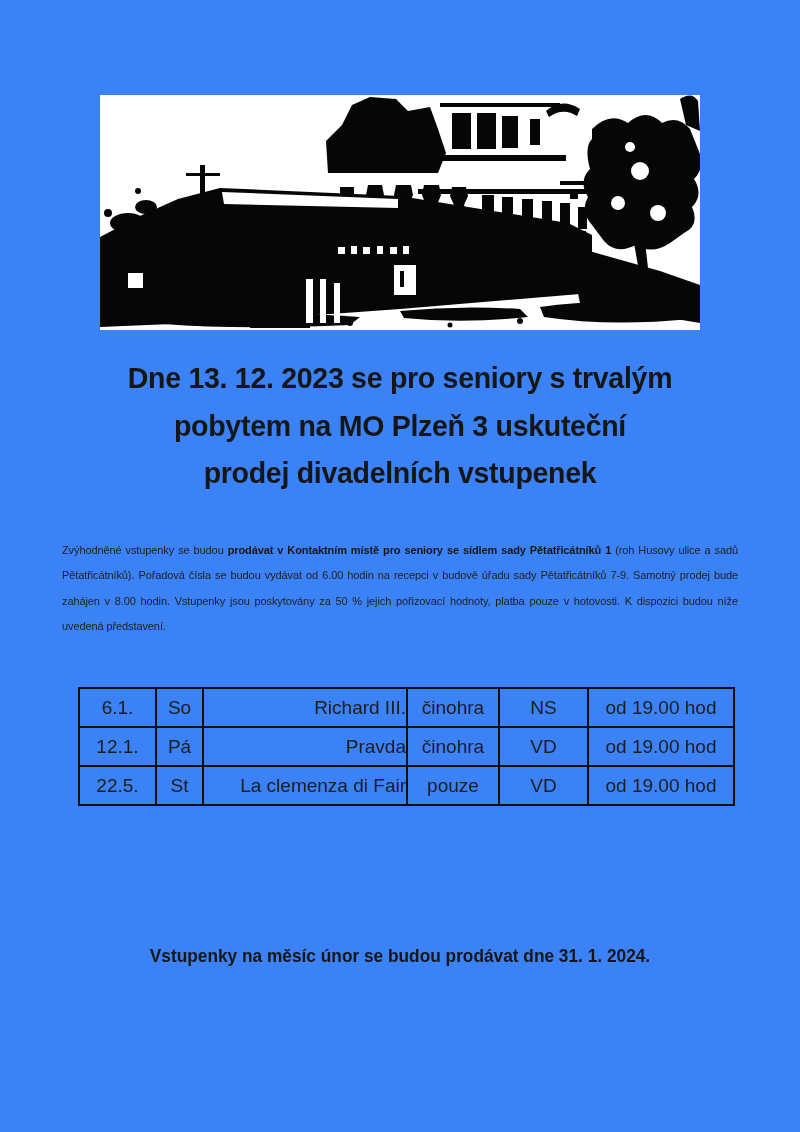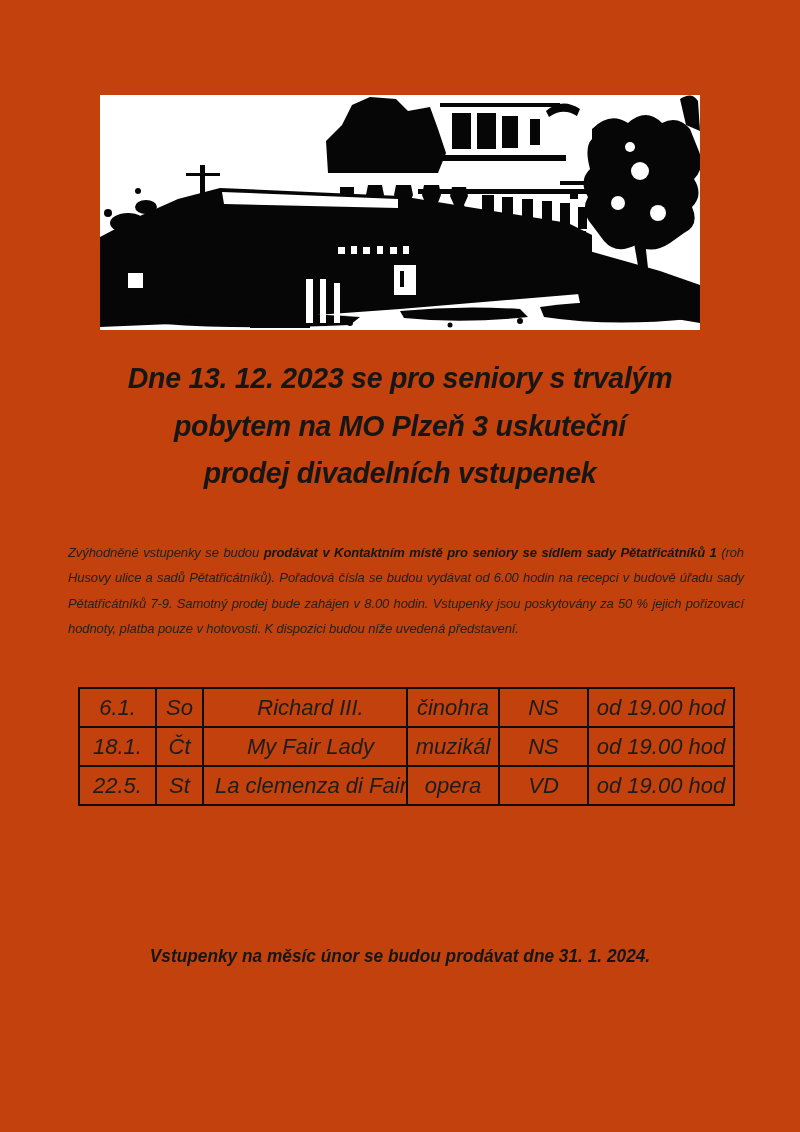--- a/index.html
+++ b/index.html
@@ -1,25 +1,24 @@
 <!DOCTYPE html>
 <html><head>
 <meta charset="utf-8">
 <style>
   html, body { margin: 0; padding: 0; }
   body { background: #ffffff; }
   .page {
     position: relative;
     width: 800px;
     height: 1132px;
-    background: #c2410c;
+    background: #3b82f6;
     overflow: hidden;
     font-family: "Liberation Sans", "DejaVu Sans", sans-serif;
     color: #1b1b1b;
-    font-style: italic;
   }
 
   
   .photo {
     position: absolute;
     top: 95px;
     left: 100px;
     width: 600px;
     height: 235px;
   }
@@ -37,55 +36,55 @@
     font-weight: 700;
     letter-spacing: -0.3px;
     transform: scaleX(0.95);
     color: #161616;
   }
 
   
   .intro {
     position: absolute;
     top: 527px;
-    left: 68px;
+    left: 62px;
     width: 676px;
-    font-size: 13px;
+    font-size: 11px;
     line-height: 25.3px;
     text-align: justify;
     letter-spacing: -0.1px;
     color: #222222;
   }
   .intro .b { font-weight: 700; color: #161616; }
 
   
   .schedule {
     position: absolute;
     top: 687px;
     left: 78px;
   }
   table.grid {
     border-collapse: collapse;
     table-layout: fixed;
     width: 655px;
-    font-size: 22px;
+    font-size: 19px;
     color: #1d1d1d;
     border-radius: 31px;
   }
   table.grid td {
     border: 2px solid #0e0e0e;
     height: 37px;
     text-align: center;
     vertical-align: middle;
     padding: 0;
     overflow: hidden;
     white-space: nowrap;
   }
   table.grid td.c-title {
-    text-align: center;
+    text-align: right;
     padding-left: 11px;
   }
 
   
   .footer-note {
     position: absolute;
     top: 946px;
     left: 0;
     width: 800px;
     text-align: center;
@@ -215,32 +214,32 @@
       <tbody>
         <tr>
           <td class="c-date">6.1.</td>
           <td class="c-day">So</td>
           <td class="c-title">Richard III.</td>
           <td class="c-genre">činohra</td>
           <td class="c-venue">NS</td>
           <td class="c-time">od 19.00 hod</td>
         </tr>
         <tr>
-          <td class="c-date">18.1.</td>
-          <td class="c-day">Čt</td>
-          <td class="c-title">My Fair Lady</td>
-          <td class="c-genre">muzikál</td>
-          <td class="c-venue">NS</td>
+          <td class="c-date">12.1.</td>
+          <td class="c-day">Pá</td>
+          <td class="c-title">Pravda</td>
+          <td class="c-genre">činohra</td>
+          <td class="c-venue">VD</td>
           <td class="c-time">od 19.00 hod</td>
         </tr>
         <tr>
           <td class="c-date">22.5.</td>
           <td class="c-day">St</td>
           <td class="c-title">La clemenza di Fair</td>
-          <td class="c-genre">opera</td>
+          <td class="c-genre">pouze</td>
           <td class="c-venue">VD</td>
           <td class="c-time">od 19.00 hod</td>
         </tr>
       </tbody>
     </table>
   </div>
 
   <div class="footer-note">Vstupenky na měsíc únor se budou prodávat dne 31. 1. 2024.</div>
 
 </div>

